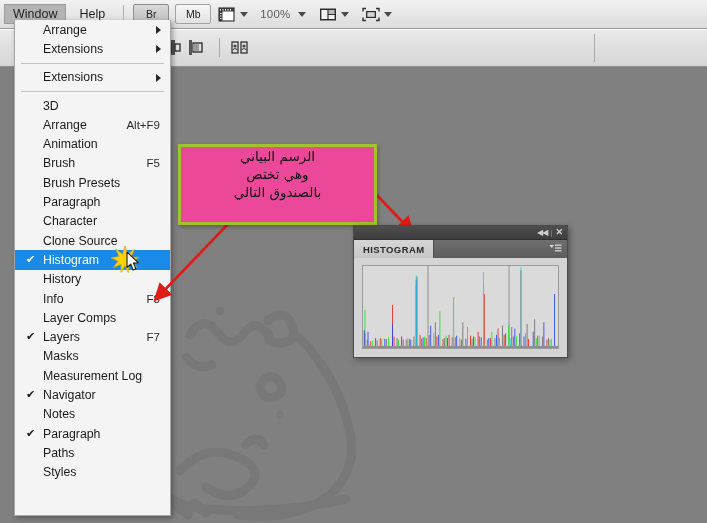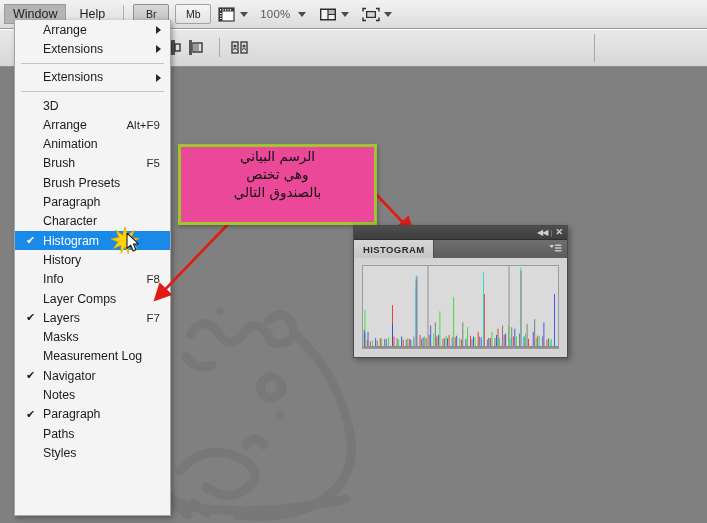--- a/index.html
+++ b/index.html
@@ -278,20 +278,23 @@
         <span class="accel">F5</span>
       </div>
       <div class="row">
         <span class="label">Brush Presets</span>
       </div>
       <div class="row">
         <span class="label">Paragraph</span>
       </div>
       <div class="row">
         <span class="label">Character</span>
+      </div>
+      <div class="row">
+        <span class="label">Clone Source</span>
       </div>
       <div class="row sel">
         <span class="tick">✔</span>
         <span class="label">Histogram</span>
         <div class="burst"><svg viewBox="0 0 28 28">
             <path d="M14 0 L16.6 8.2 L23.5 3.3 L19.8 10.9 L28 11.4 L20.6 15.2 L25.8 21.3 L17.9 18.4 L17.3 26.7 L14 19.4 L10.1 26.4 L10 18.2 L2.4 21.6 L7.2 15.1 L0 11.8 L8.2 10.6 L4.8 3 L11.6 8.4 Z" fill="#ffd400" stroke="#e8a400" stroke-width="0.8"></path>
           </svg></div>
         <div class="cursorglyph"><svg viewBox="0 0 16 20">
             <path d="M1 0 L1 15.5 L4.7 12.1 L7.2 18 L9.9 16.8 L7.4 11.1 L12.4 10.8 Z" fill="#ffffff" stroke="#1b1b1b" stroke-width="1.1" stroke-linejoin="round"></path>
           </svg></div>

